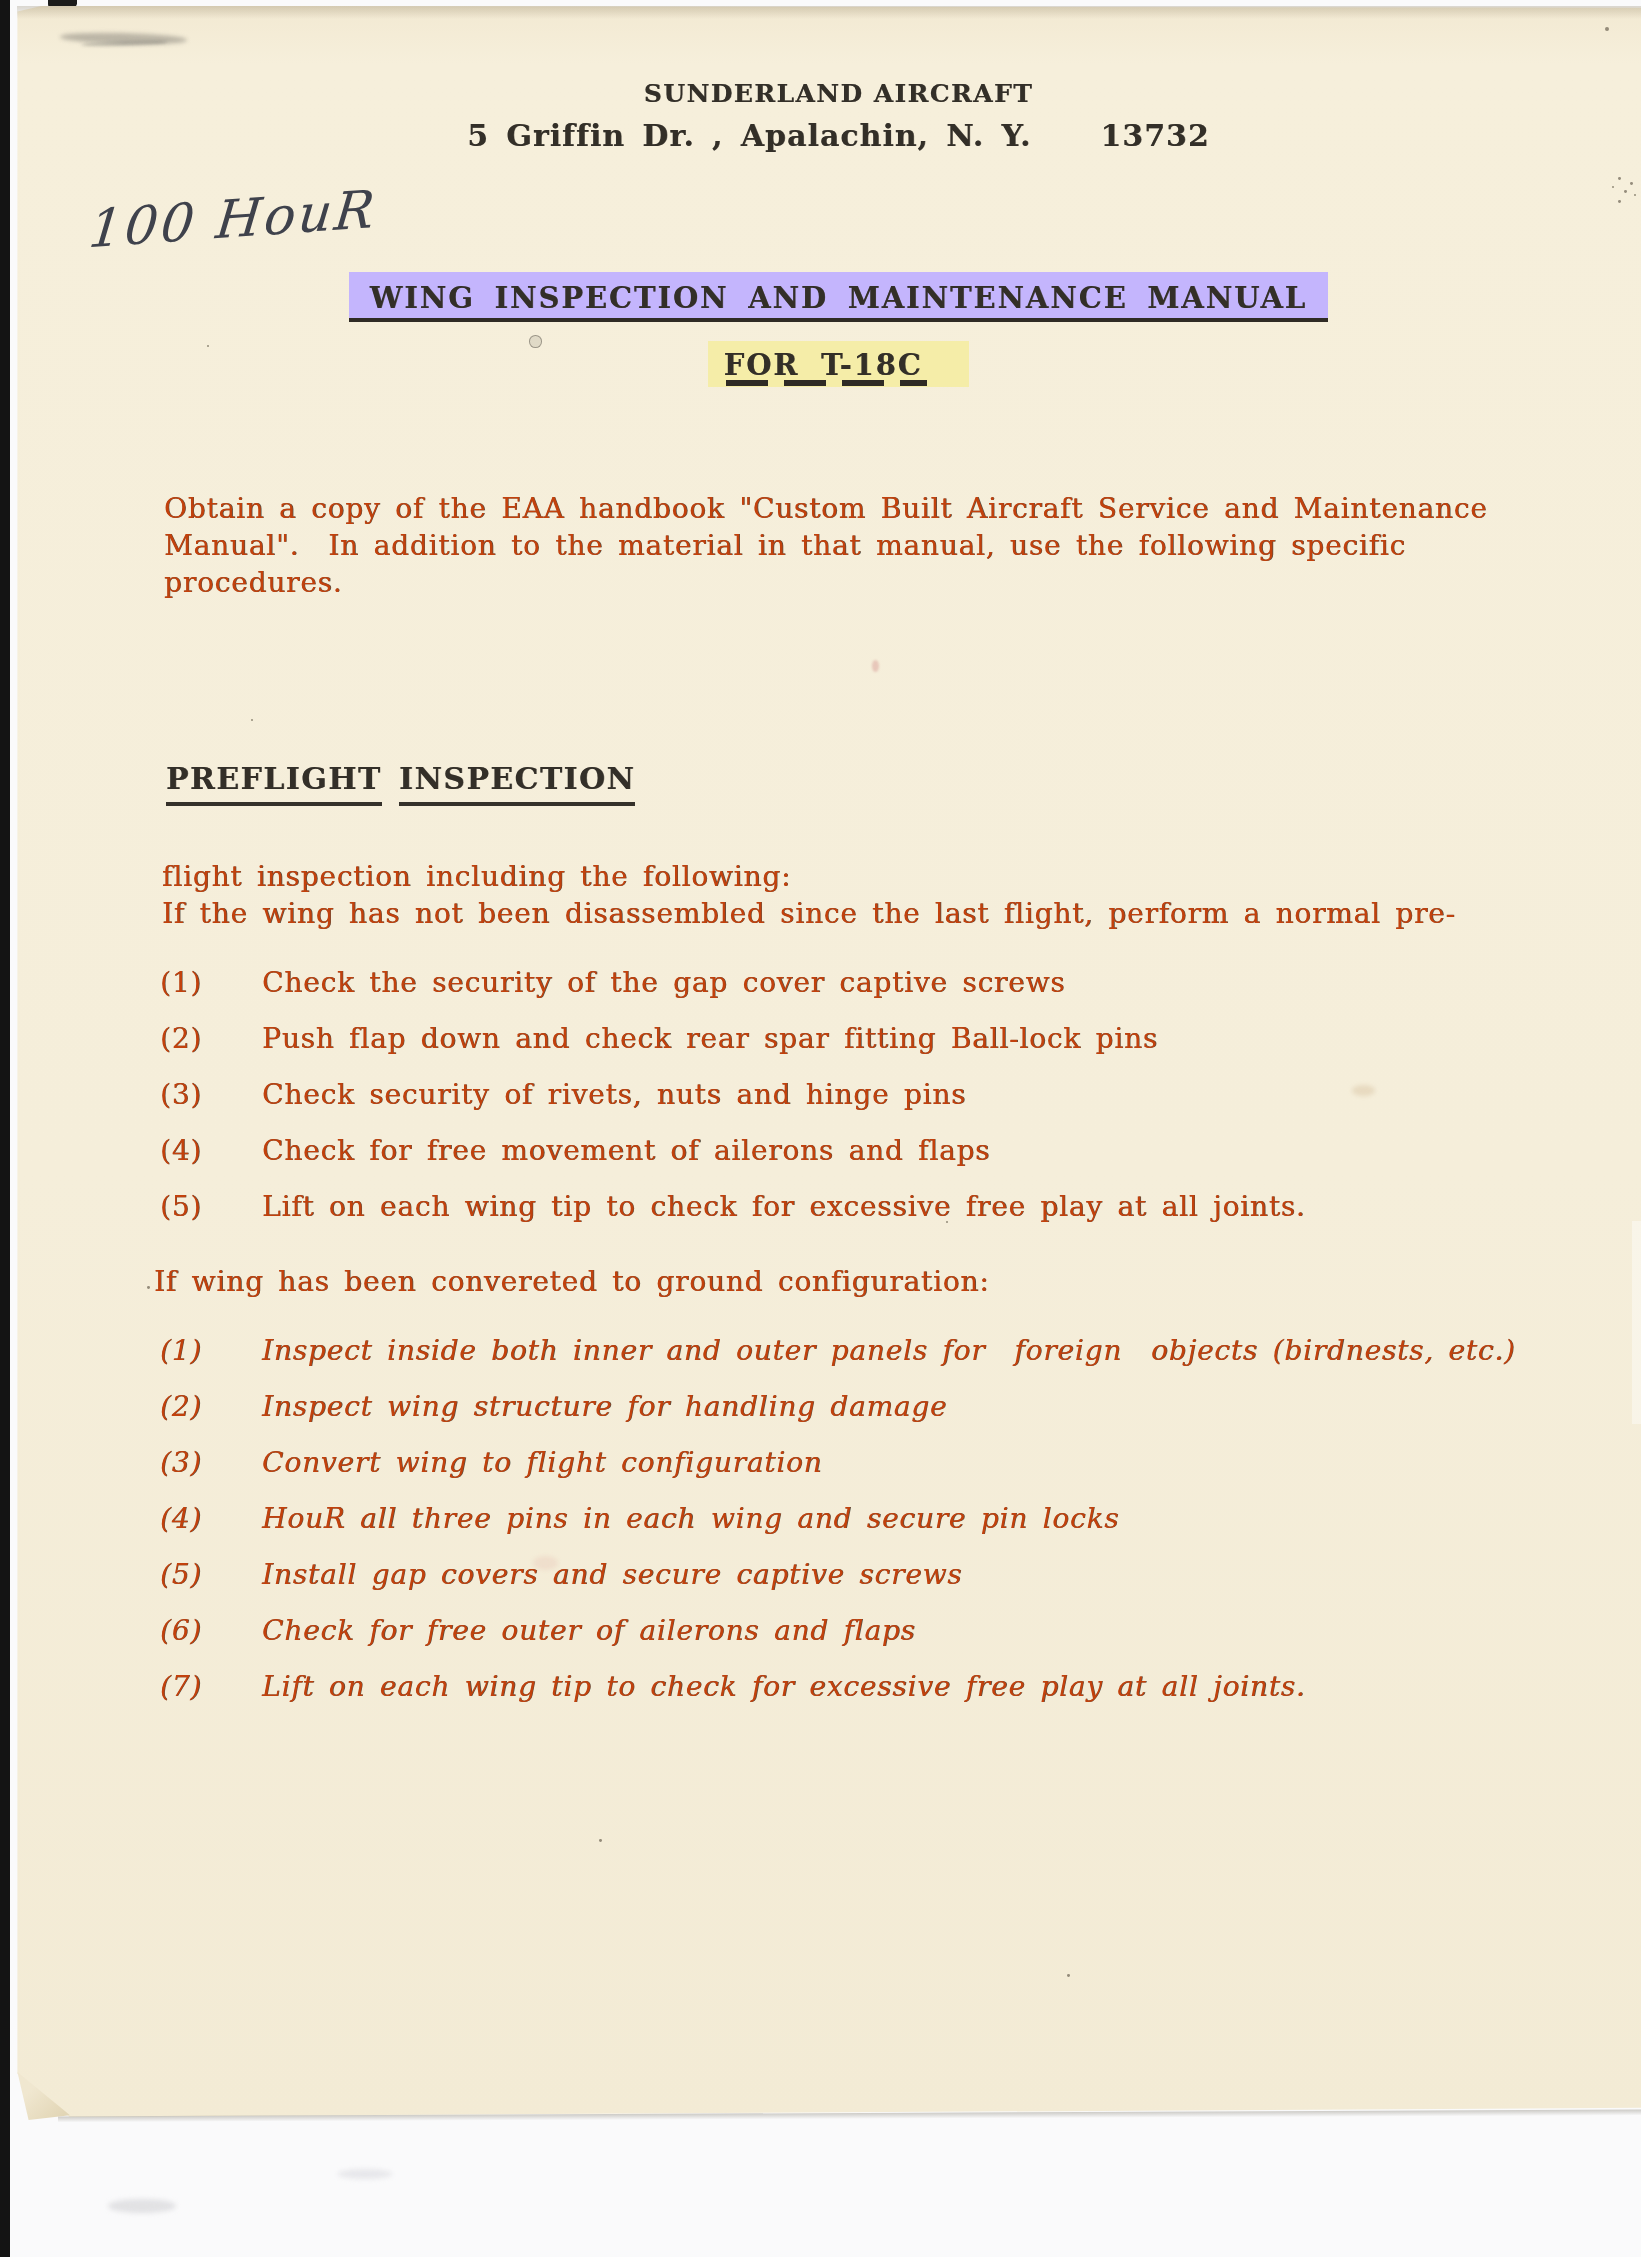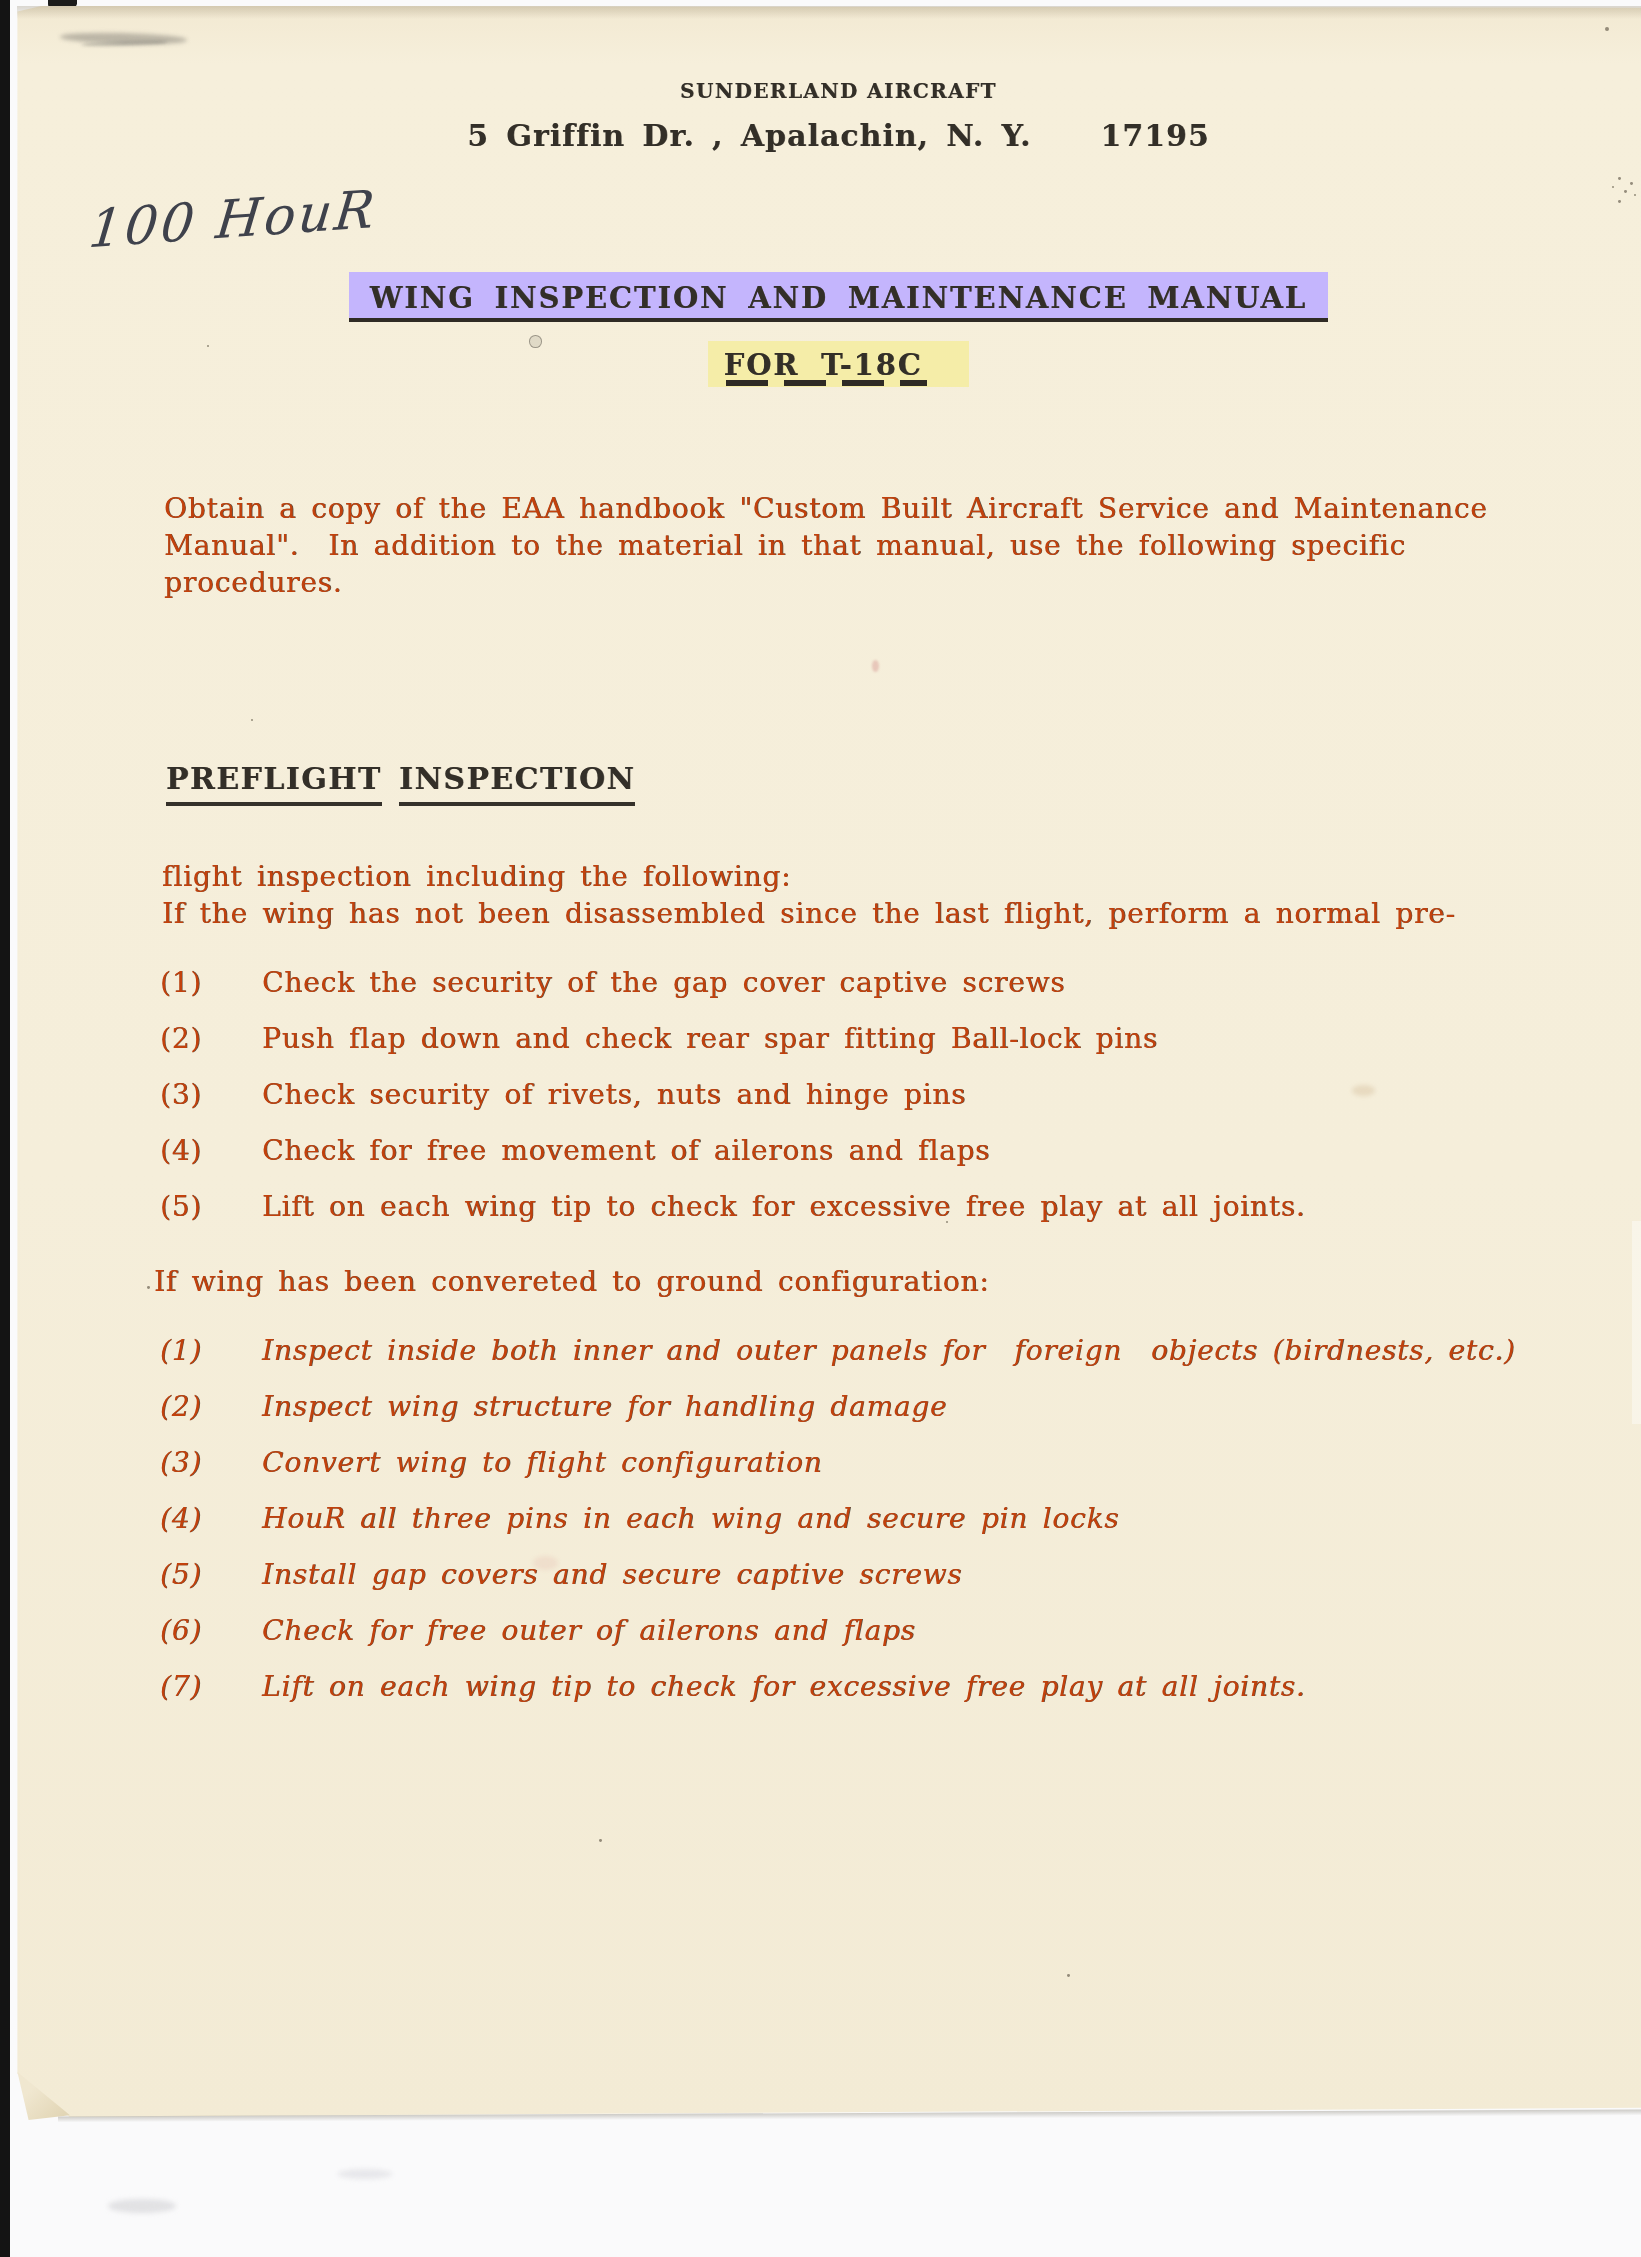--- a/index.html
+++ b/index.html
@@ -30,21 +30,21 @@
     clip-path: polygon(0% 0%, 94% 90%, 20% 100%);
   }
   .right-streak { position:absolute; right:0; top:1221px; width:8.7px; height:203px; background:rgba(255,255,255,0.4); }
 
   
   .typed { color:#c2410c; text-shadow:0.6px 0 0 rgba(56,52,44,0.85); }
   .heavy { color:#332f28; font-weight:700; text-shadow:0.4px 0 0 rgba(51,47,40,0.6); }
   .line, .li-num, .li-text, .center-line { white-space:pre; }
 
   .center-wrap { position:absolute; left:35px; width:1607px; text-align:center; }
-  .company { top:79px; font-size:20px; letter-spacing:1.4px; }
+  .company { top:79px; font-size:25px; letter-spacing:1.4px; }
   .address { top:118px; font-size:30px; letter-spacing:1px; word-spacing:5.8px; }
 
   .handwriting {
     position:absolute; left:89px; top:189px;
     font-family:"DejaVu Serif", serif; font-style:italic;
     font-size:52px; color:#3f424c; letter-spacing:2.9px;
     transform:rotate(-4deg) skewX(-10deg);
   }
 
   .title-wrap { top:272px; }
@@ -106,21 +106,21 @@
   <div class="scan-edge"></div>
   <div class="scan-blob-top"></div>
 
   <div class="paper"></div>
   <div class="paper-top-shade"></div>
   <div class="paper-bottom-shadow"></div>
   <div class="corner-fold"></div>
   <div class="right-streak"></div>
 
   <div class="center-wrap company heavy">SUNDERLAND AIRCRAFT</div>
-  <div class="center-wrap address heavy center-line">5 Griffin Dr. , Apalachin, N. Y.    17195</div>
+  <div class="center-wrap address heavy center-line">5 Griffin Dr. , Apalachin, N. Y.    13732</div>
 
   <div class="handwriting">100 HouR</div>
 
   <div class="center-wrap title-wrap">
     <span class="title-hl heavy">WING INSPECTION AND MAINTENANCE MANUAL</span>
   </div>
   <div class="center-wrap subtitle-wrap">
     <span class="subtitle-hl heavy">FOR T-18C</span>
   </div>
   <div class="subtitle-dashes"></div>

